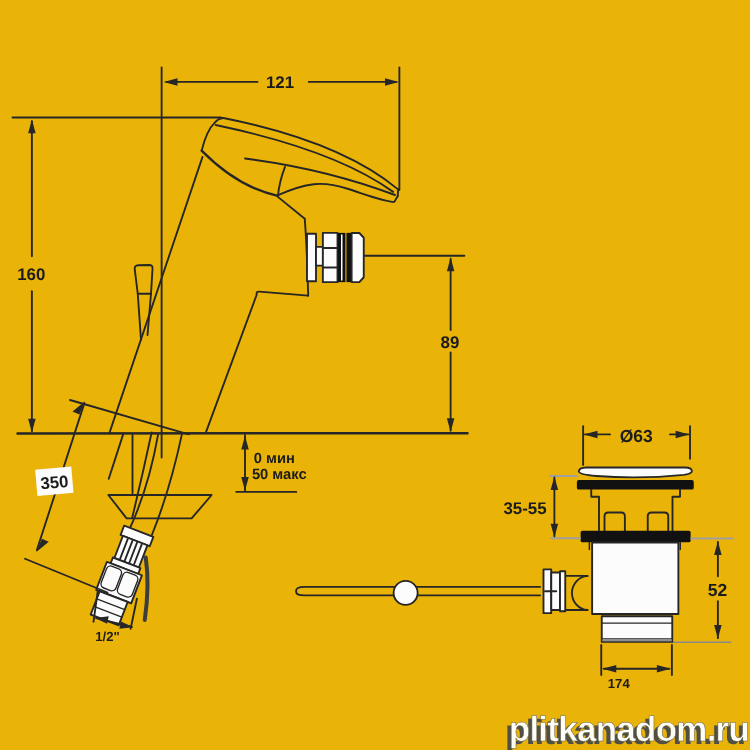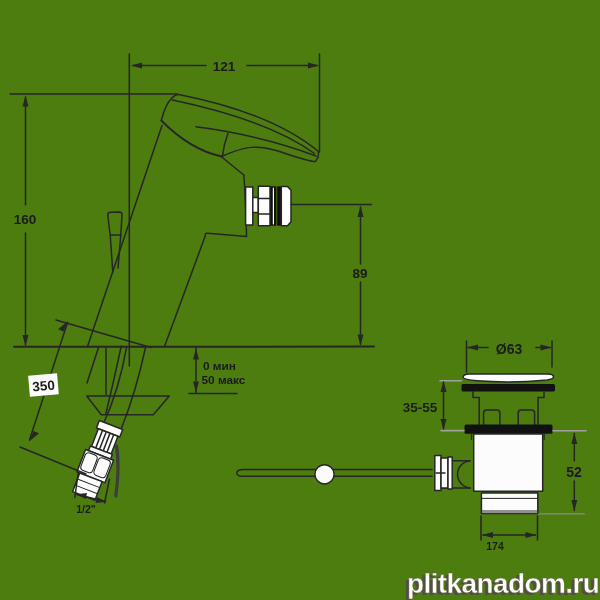--- a/index.html
+++ b/index.html
@@ -1,16 +1,16 @@
 <!DOCTYPE html>
 <html><head>
 <meta charset="utf-8">
 <style>
   html,body{margin:0;padding:0;background:#fcfcfc;}
-  .page{position:relative;width:600px;height:600px;background:#4d7c0f;overflow:hidden;font-family:"Liberation Sans", sans-serif;}
+  .page{position:relative;width:600px;height:600px;background:#eab308;overflow:hidden;font-family:"Liberation Sans", sans-serif;}
   svg{position:absolute;left:0;top:0;}
   text{font-family:"Liberation Sans", sans-serif;}
 </style>
 </head>
 <body>
 <div class="page">
 <svg width="600" height="600" viewBox="0 0 600 600">
   <defs></defs>
   <g fill="none" stroke="#262626" stroke-width="1.5" stroke-linecap="round" stroke-linejoin="round">
 

